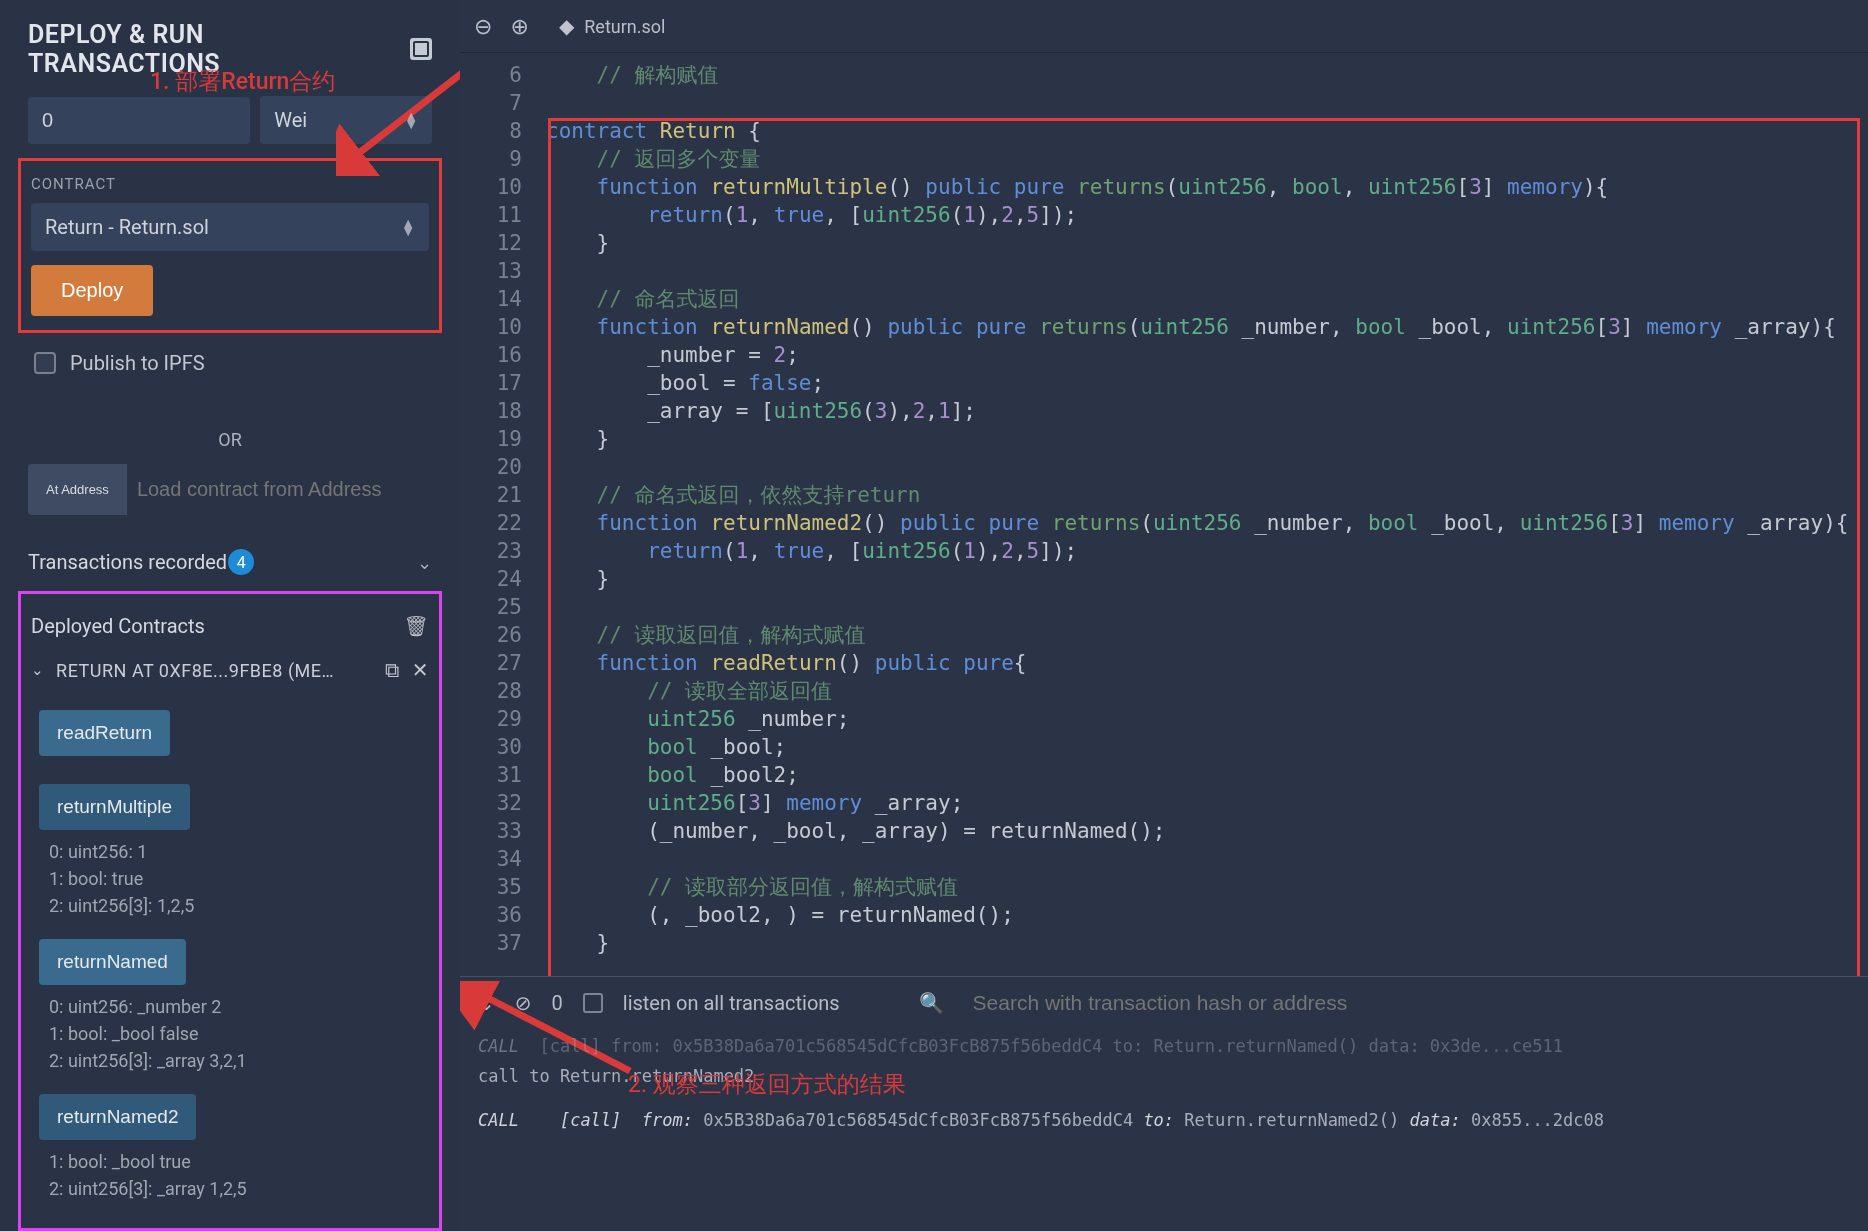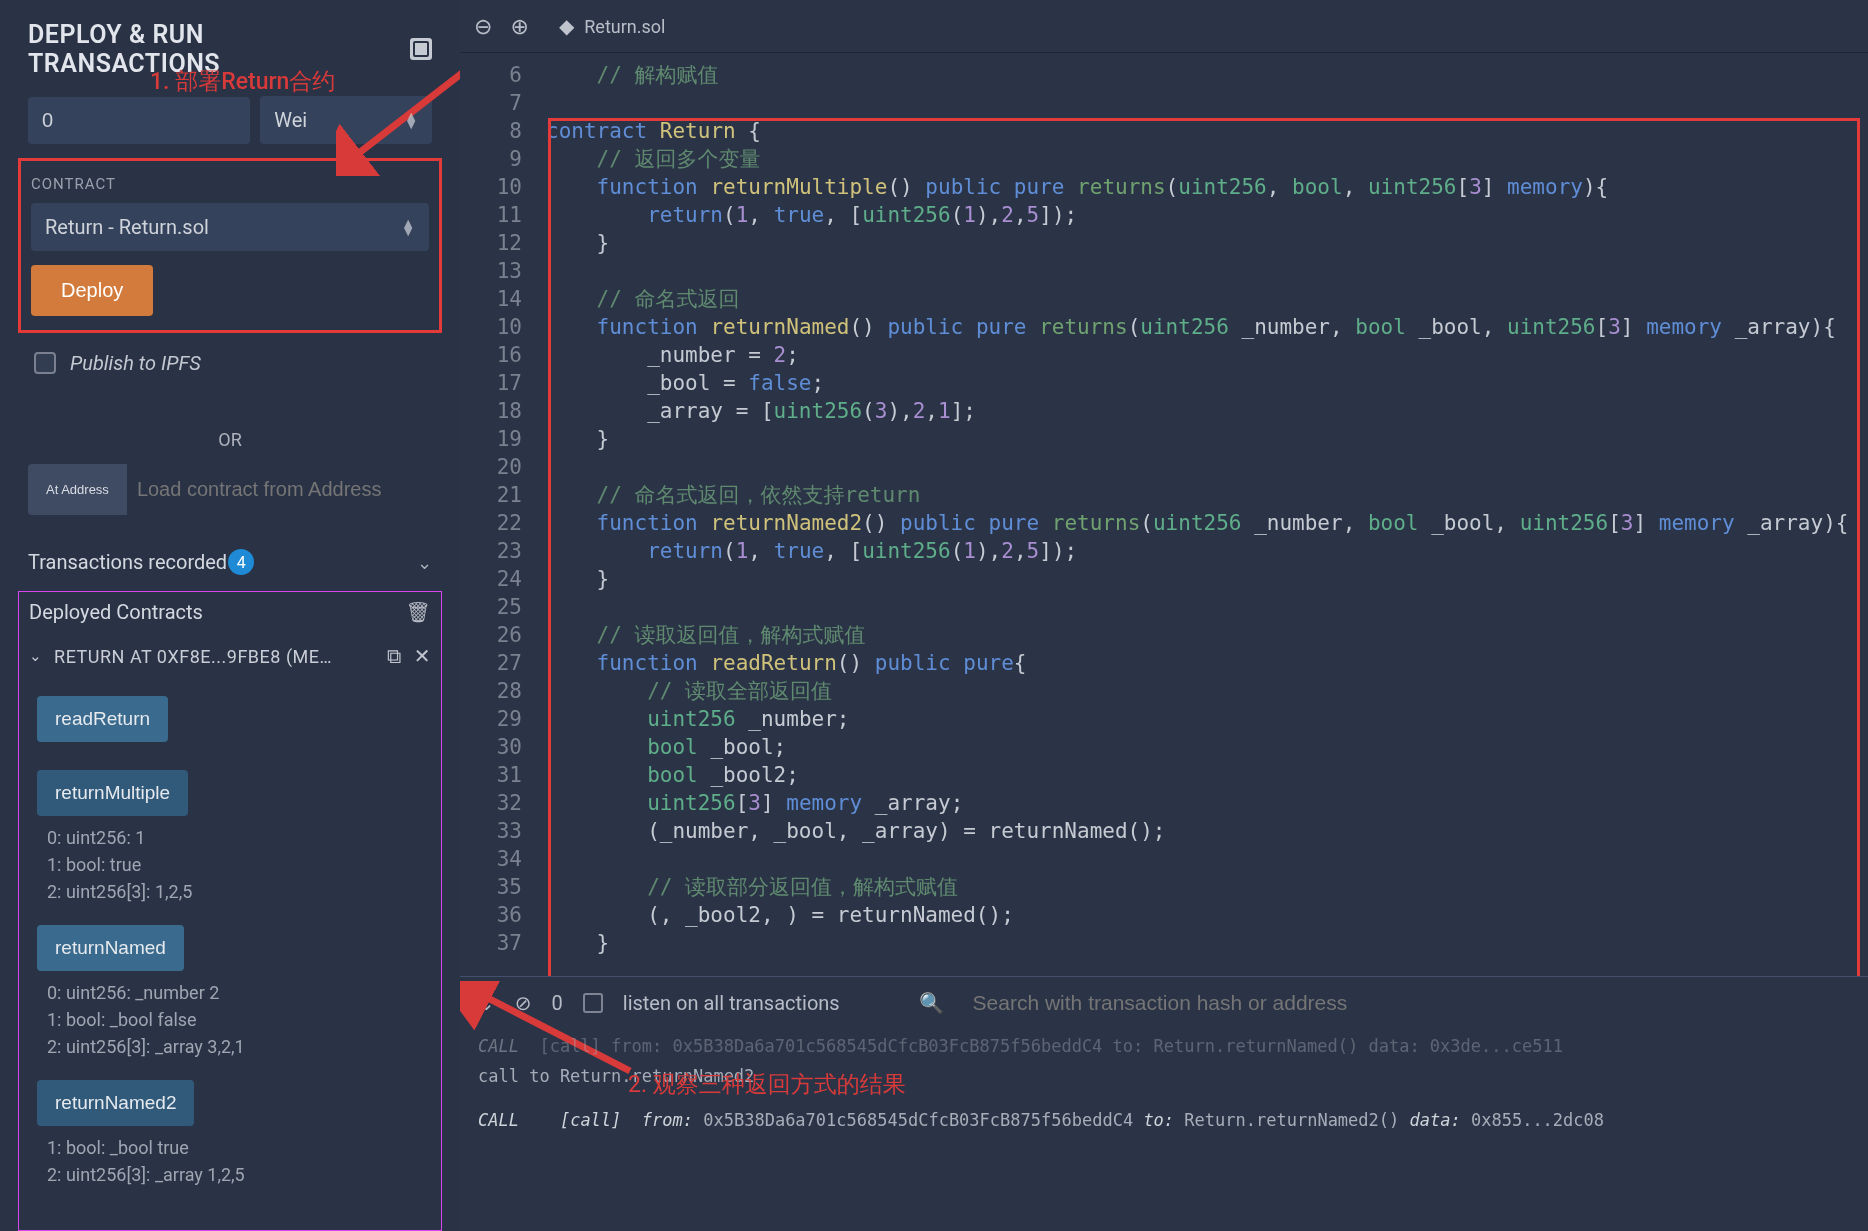--- a/index.html
+++ b/index.html
@@ -65,21 +65,21 @@
   .select-like .chev { font-size:14px; opacity:.7; line-height:.5; display:flex; flex-direction:column; gap:1px;}
   .red-box {
     border: 3px solid #e43a3a;
     margin: 0 18px;
     padding: 8px 10px 14px 10px;
   }
   .deploy-btn {
     background:#d37b3c; color:#fff; border:none; font-size:20px;
     padding:14px 30px; border-radius:4px; cursor:pointer; margin:14px 0 0 0;
   }
-  .checkbox-row { display:flex; align-items:center; gap:14px; padding:18px 34px; font-size:20px; color:#c2c7d0;font-style:italic;}
+  .checkbox-row { display:flex; align-items:center; gap:14px; padding:18px 34px; font-size:20px; color:#c2c7d0;}
   .checkbox-box { width:22px; height:22px; border:2px solid #7a8090; border-radius:4px; background:#333d52;}
   .or-text { text-align:center; color:#adb2bc; font-size:18px; padding:4px 0 14px 0;margin-top:32px;}
   .at-address-row { display:flex; gap:0; padding:0 28px 24px 28px;}
   .at-address-btn {
     background:#3f4a63; color:#d9dde4; border:none; font-size:13px;
     padding:14px 18px; border-radius:4px 0 0 4px;text-align:right;
   }
   .at-address-input {
     background:transparent; border:none; color:#fca5a5; font-size:20px;
     padding:14px 10px; flex:1;
@@ -91,21 +91,21 @@
   .badge-count {
     background:#1f8ad6; color:#fff; border-radius:50%;
     width:26px; height:26px; display:flex; align-items:center; justify-content:center; font-size:16px;
   }
   .chev-icon { margin-left:auto; font-size:18px; color:#aeb3be; }
   .deployed-header {
     display:flex; align-items:center; padding:4px 0 10px 0; font-size:20px; color:#d4d8e0;
   }
   .trash-icon { margin-left:auto; font-size:20px; color:#b8bcc5;}
   .red-box2 {
-    border:1px solid #d946ef; margin:0 18px 0 18px; padding:4px 10px 14px 10px; flex:1; overflow:auto;
+    border:3px solid #d946ef; margin:0 18px 0 18px; padding:16px 10px 14px 10px; flex:1; overflow:auto;
   }
   .instance-row {
     display:flex; align-items:center; gap:12px; padding:10px 0 18px 0;
     font-size:18px; color:#c9cdd6; letter-spacing:.5px;
   }
   .instance-row .chev2 { font-size:15px;}
   .instance-row .spacer { flex:1;}
   .mini-icon { font-size:20px; color:#c2c6cf; cursor:pointer;}
   .fn-btn {
     background:#315a7a; color:#e6eaef; border:none; font-size:19px;

